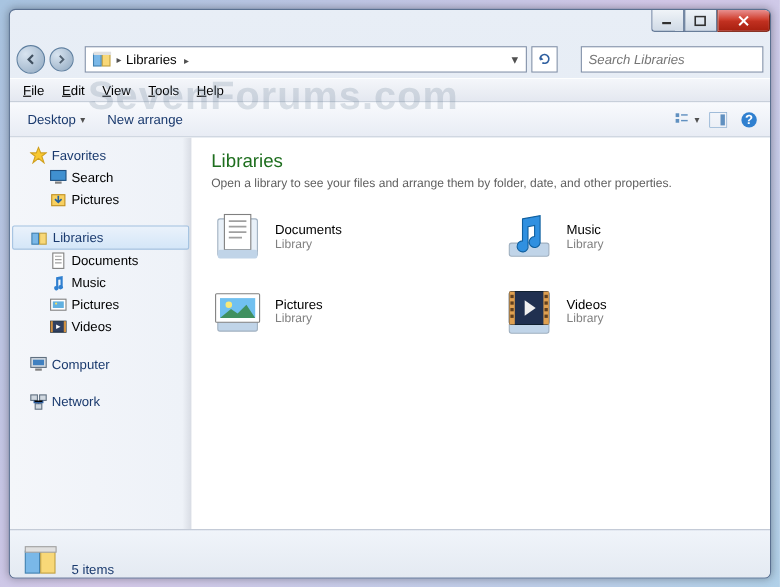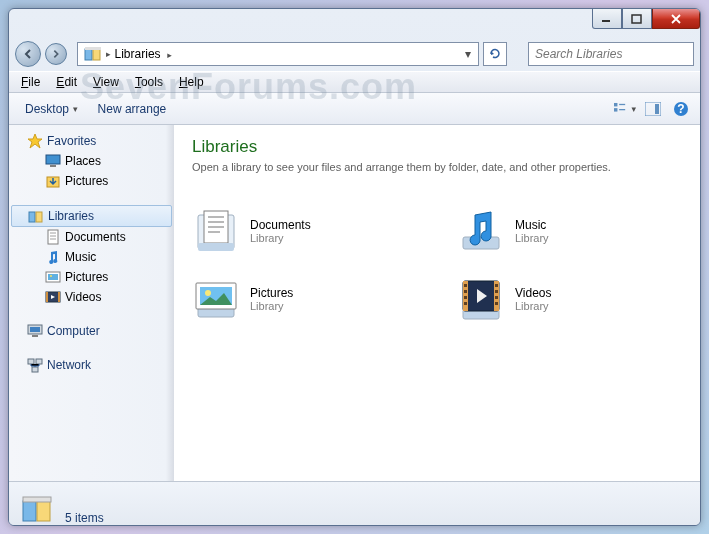--- a/index.html
+++ b/index.html
@@ -30,21 +30,21 @@
 .iconbtn{width:22px;height:22px;display:flex;align-items:center;justify-content:center;cursor:pointer}
 .body{flex:1;display:flex;background:#fff;overflow:hidden}
 .sidebar{width:165px;background:linear-gradient(90deg,#f4f6fa 0%,#eef2f8 95%,#d8dce4 100%);padding:6px 0;overflow-y:auto}
 .treegroup{margin-bottom:14px}
 .treeitem{display:flex;align-items:center;padding:2px 4px 2px 18px;cursor:pointer;gap:4px;color:#1a3a6e}
 .treeitem.child{padding-left:36px;color:#000}
 .treeitem.selected{background:linear-gradient(180deg,#eaf2fb,#d4e6f8);border:1px solid #a0c0e0;border-radius:2px;margin:0 2px;padding-left:16px}
 .treeicon{width:16px;height:16px;flex-shrink:0}
 .content{flex:1;padding:12px 18px;overflow:auto}
 .content h1{font-size:17px;color:#1e6e1e;font-weight:normal;margin-bottom:4px}
-.content .sub{color:#606060;font-size:11px;margin-bottom:34px}
+.content .sub{color:#606060;font-size:11px;margin-bottom:18px}
 .libgrid{display:grid;grid-template-columns:1fr 1fr;gap:20px 40px}
 .libitem{display:flex;align-items:center;gap:10px;cursor:pointer}
 .libicon{width:48px;height:48px;flex-shrink:0}
 .libname{color:#000;font-size:12px}
 .libtype{color:#808080;font-size:11px}
 .statusbar{height:44px;background:linear-gradient(180deg,#f0f4fa,#e4eaf2);border-top:1px solid #c0c8d4;display:flex;align-items:flex-end;padding:0 12px;gap:12px}
 .statusicon{width:32px;height:32px}
 .statustext{color:#1a3a6e}
 .watermark{position:absolute;top:66px;left:80px;font-size:36px;font-weight:bold;color:rgba(120,140,160,.25);pointer-events:none;font-family:Arial;letter-spacing:1px}
 .chev{font-size:9px;color:#505050}
@@ -156,21 +156,21 @@
             <svg class="treeicon" viewBox="0 0 16 16">
               <path d="M8 1 L10 6 L15 6 L11 9 L13 15 L8 11 L3 15 L5 9 L1 6 L6 6 Z" fill="#f8c830" stroke="#d0a020"></path>
             </svg>
             <span>Favorites</span>
           </div>
         <div class="treeitem child">
             <svg class="treeicon" viewBox="0 0 16 16">
               <rect x="1" y="2" width="14" height="9" fill="#4090d0" stroke="#205080"></rect>
               <rect x="5" y="12" width="6" height="2" fill="#808080"></rect>
             </svg>
-            <span>Places</span>
+            <span>Search</span>
           </div>
         <div class="treeitem child">
             <svg class="treeicon" viewBox="0 0 16 16">
               <rect x="2" y="4" width="12" height="10" fill="#f8d060" stroke="#c09020"></rect>
               <path d="M8 5 L8 10 M5 8 L8 11 L11 8" stroke="#2060a0" stroke-width="1.5" fill="none"></path>
             </svg>
             <span>Pictures</span>
           </div>
       </div>
       <div class="treegroup">

